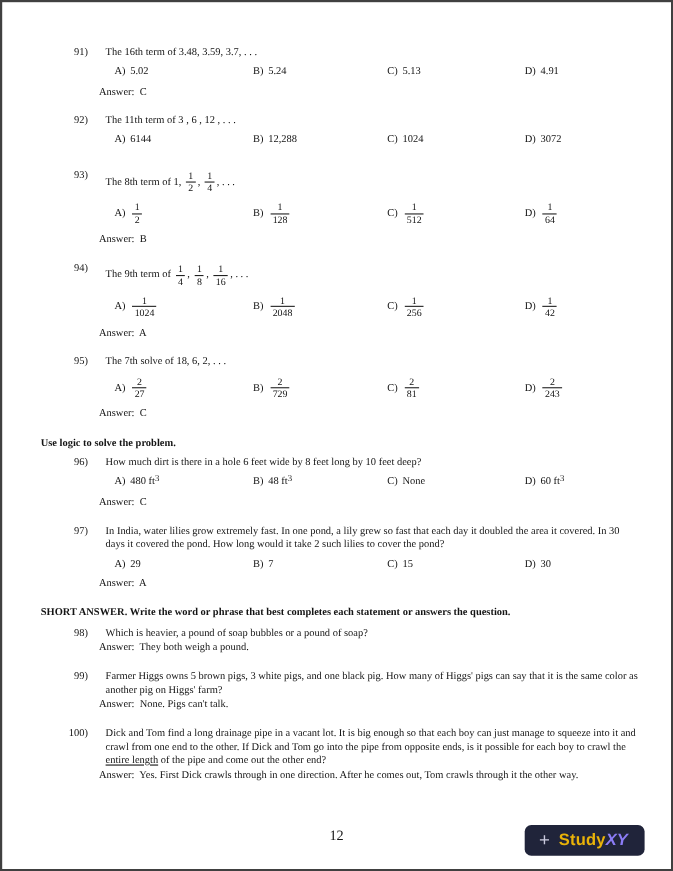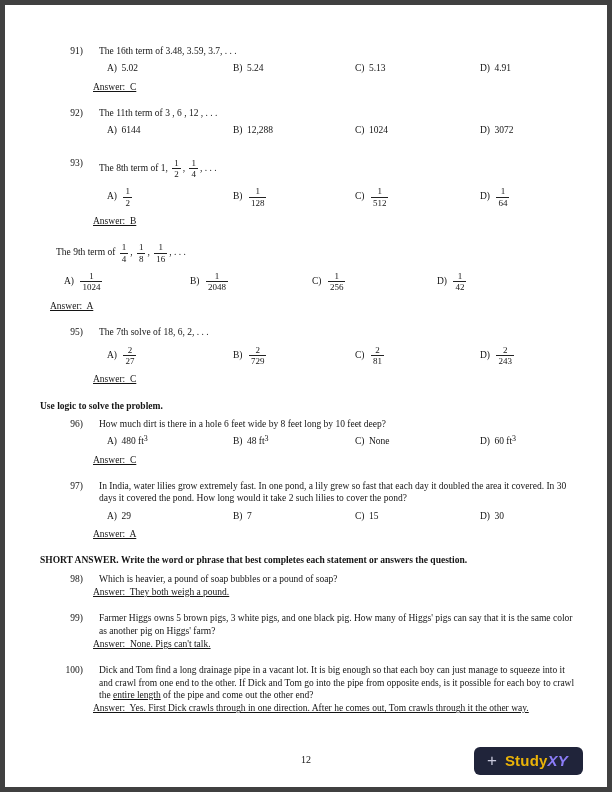--- a/index.html
+++ b/index.html
@@ -2,21 +2,21 @@
 <html><head>
 <meta charset="utf-8">
 <style>
   * { box-sizing: border-box; }
   html, body { margin: 0; padding: 0; background: #ffffff; }
   .page {
     position: relative;
     width: 612px;
     height: 792px;
     background: #ffffff;
-    border: 5px solid #404040;
+    border: 2px solid #404040;
     font-family: "Liberation Serif", serif;
     font-size: 9.5px;
     color: #141414;
     overflow: hidden;
   }
   .content {
     position: absolute;
     top: 40px;
     left: 35px;
     right: 28px;
@@ -51,21 +51,20 @@
     margin-bottom: 6px;
     align-items: center;
   }
   .choice { line-height: 1.3; white-space: nowrap; }
   .clabel { margin-right: 2px; }
   .answer {
     margin-left: -6px;
     margin-top: 1px;
     line-height: 1.3;
     white-space: pre-wrap;
-    text-decoration: underline;
   }
   .frac {
     display: inline-block;
     vertical-align: middle;
     text-align: center;
     margin: 1px 2px;
   }
   .frac .fnum {
     display: block;
     font-size: 9px;
@@ -84,21 +83,21 @@
     position: relative;
     top: -3px;
   }
   .ul { text-decoration: underline; }
   .footer-pagenum {
     position: absolute;
     left: 0;
     right: 0;
     bottom: 22px;
     text-align: center;
-    font-size: 10px;
+    font-size: 13px;
   }
   .logo {
     position: absolute;
     right: 24px;
     bottom: 12px;
     background: #20243a;
     border-radius: 6px;
     padding: 5px 15px 6px 13px;
     display: flex;
     align-items: center;
@@ -147,20 +146,21 @@
           <div class="choices">
             <div class="choice"><span class="clabel">A)</span> <span class="frac"><span class="fnum">1</span><span class="fden">2</span></span></div>
             <div class="choice"><span class="clabel">B)</span> <span class="frac"><span class="fnum">1</span><span class="fden">128</span></span></div>
             <div class="choice"><span class="clabel">C)</span> <span class="frac"><span class="fnum">1</span><span class="fden">512</span></span></div>
             <div class="choice"><span class="clabel">D)</span> <span class="frac"><span class="fnum">1</span><span class="fden">64</span></span></div>
           </div>
           <div class="answer">Answer:  B</div>
         </div>
       </div>
       <div class="question">
+        <div class="qnum">94)</div>
         <div class="qbody">
           <div class="stem"><span class="run">The 9th term of </span><span class="frac"><span class="fnum">1</span><span class="fden">4</span></span><span class="run">, </span><span class="frac"><span class="fnum">1</span><span class="fden">8</span></span><span class="run">, </span><span class="frac"><span class="fnum">1</span><span class="fden">16</span></span><span class="run">, . . .</span></div>
           <div class="choices">
             <div class="choice"><span class="clabel">A)</span> <span class="frac"><span class="fnum">1</span><span class="fden">1024</span></span></div>
             <div class="choice"><span class="clabel">B)</span> <span class="frac"><span class="fnum">1</span><span class="fden">2048</span></span></div>
             <div class="choice"><span class="clabel">C)</span> <span class="frac"><span class="fnum">1</span><span class="fden">256</span></span></div>
             <div class="choice"><span class="clabel">D)</span> <span class="frac"><span class="fnum">1</span><span class="fden">42</span></span></div>
           </div>
           <div class="answer">Answer:  A</div>
         </div>

